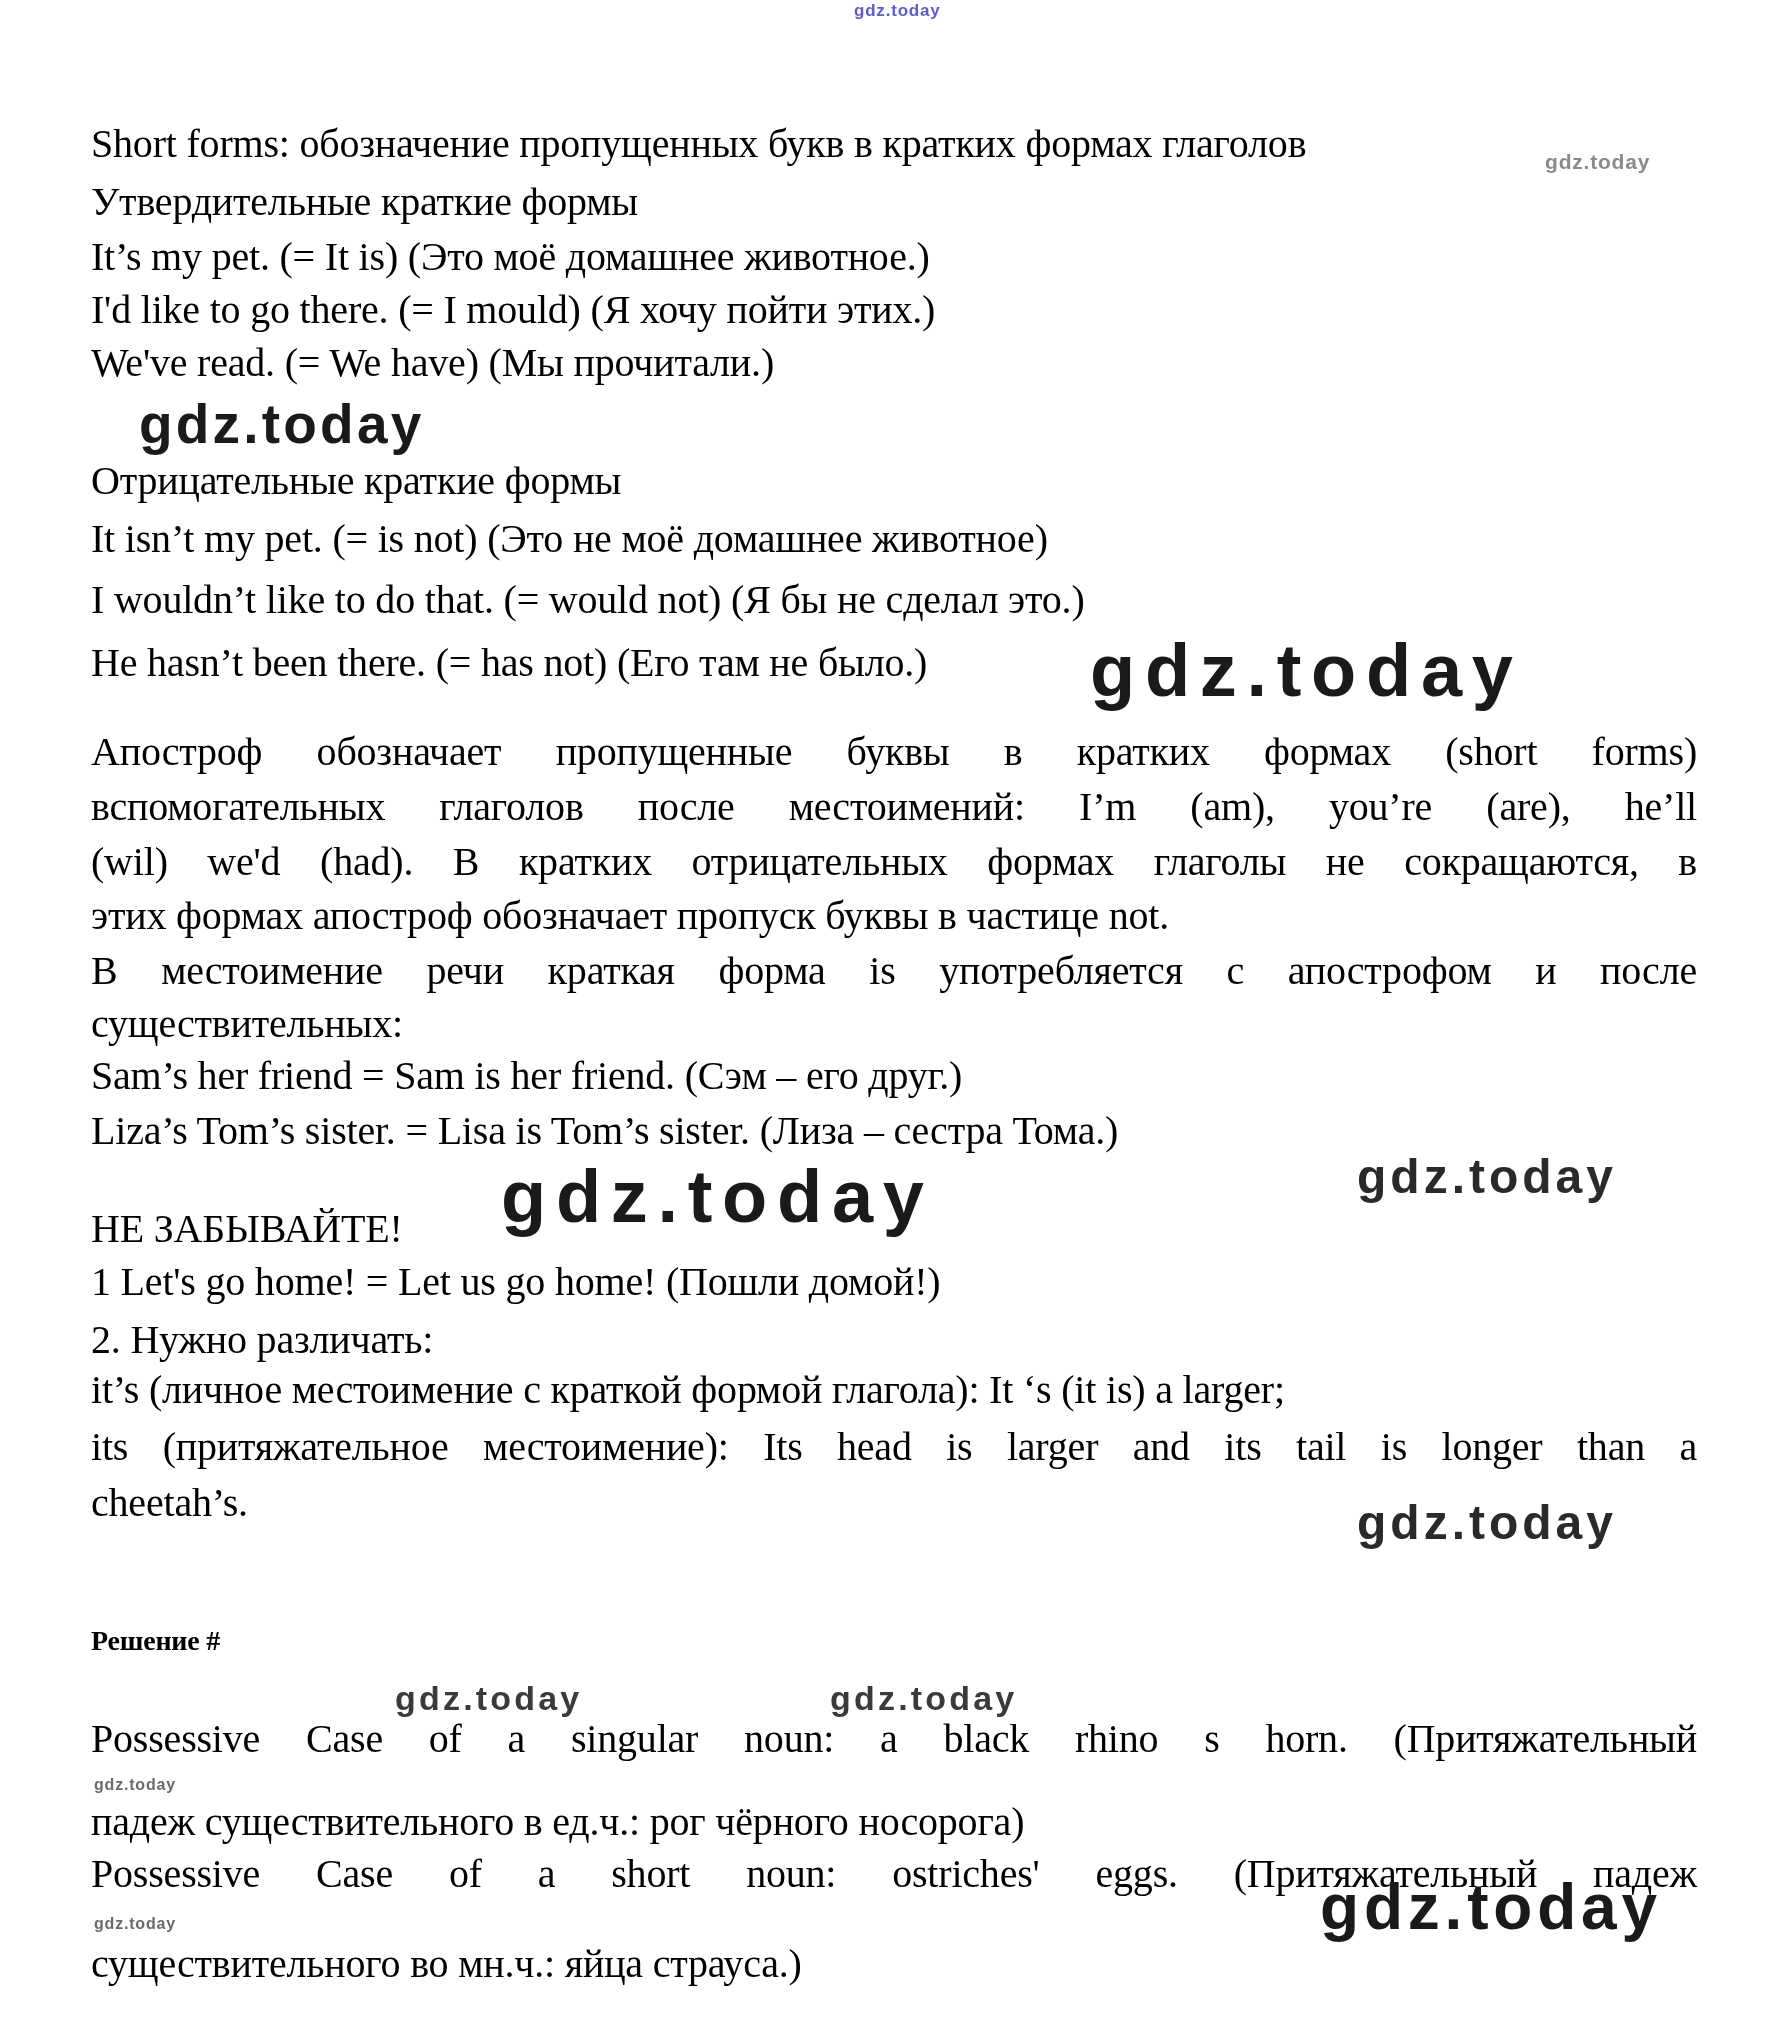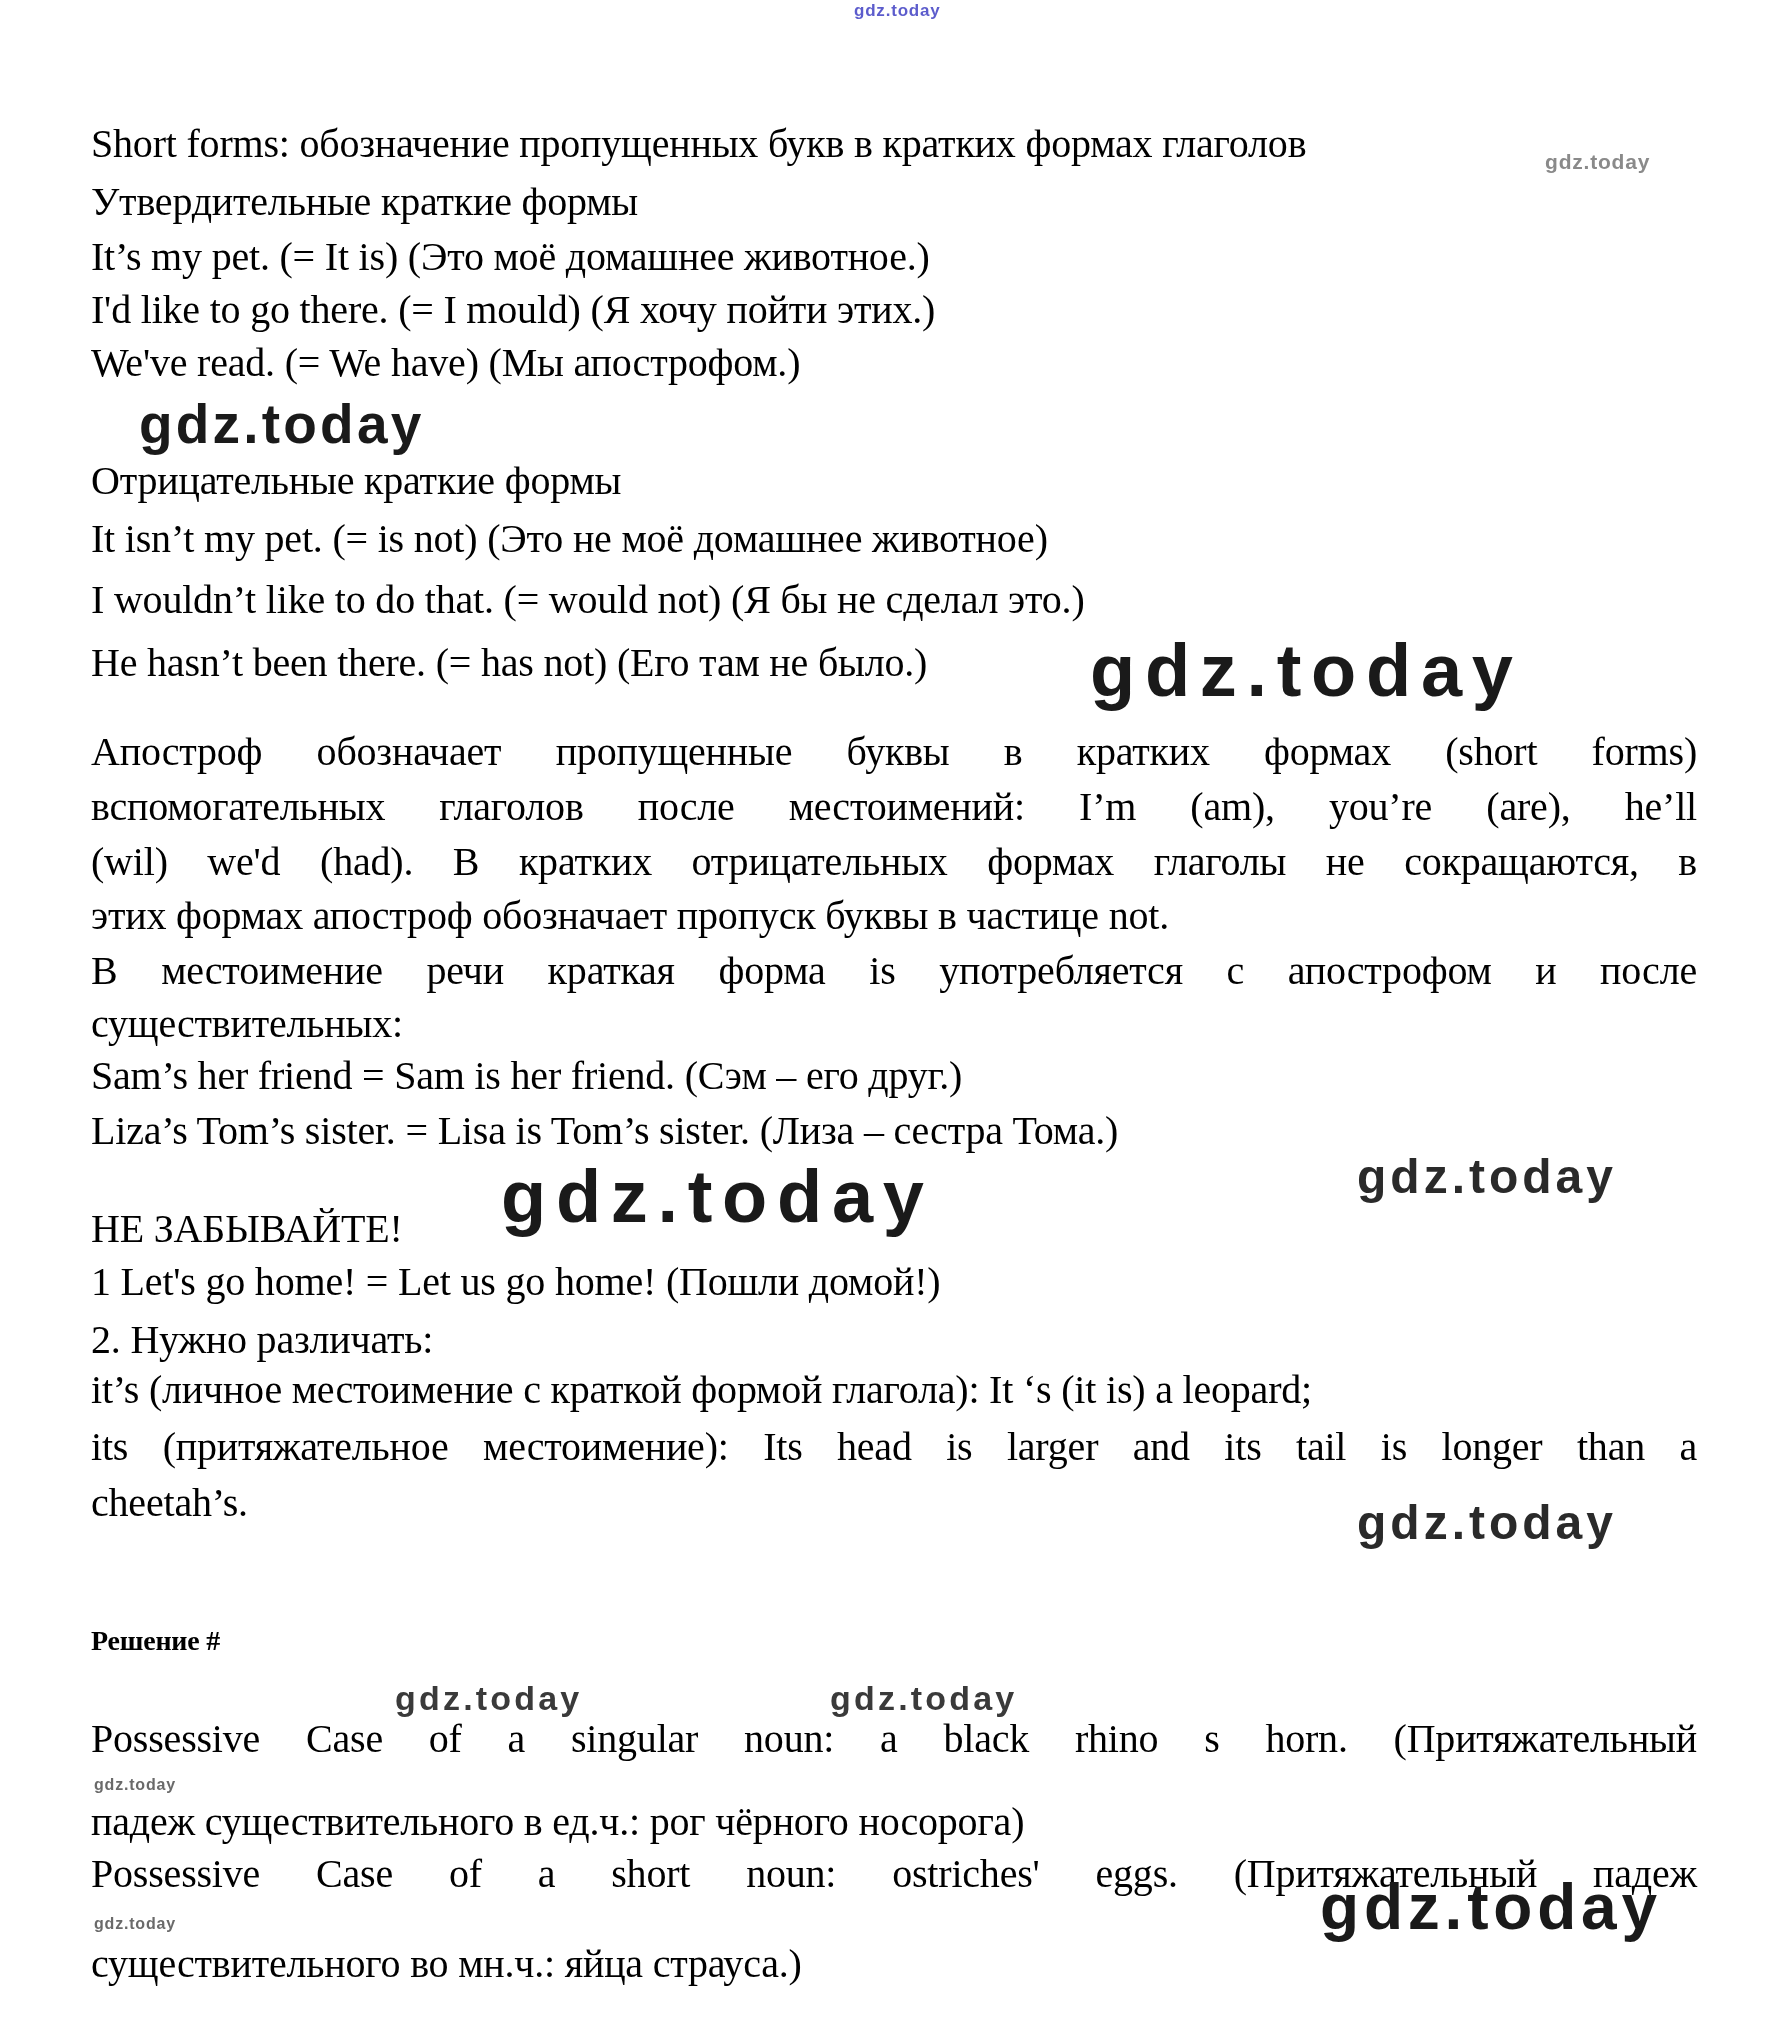--- a/index.html
+++ b/index.html
@@ -53,21 +53,21 @@
 <div>
 
   <span class="wm wm-top">gdz.today</span>
 
   <div class="t" style="top:124px">Short forms: обозначение пропущенных букв в кратких формах глаголов</div>
   <span class="wm wm-inline">gdz.today</span>
 
   <div class="t" style="top:182px">Утвердительные краткие формы</div>
   <div class="t" style="top:237px">It’s my pet. (= It is) (Это моё домашнее животное.)</div>
   <div class="t" style="top:290px">I'd like to go there. (= I mould) (Я хочу пойти этих.)</div>
-  <div class="t" style="top:343px">We've read. (= We have) (Мы апострофом.)</div>
+  <div class="t" style="top:343px">We've read. (= We have) (Мы прочитали.)</div>
 
   <span class="wm wm-mid-left">gdz.today</span>
 
   <div class="t" style="top:461px">Отрицательные краткие формы</div>
   <div class="t" style="top:519px">It isn’t my pet. (= is not) (Это не моё домашнее животное)</div>
   <div class="t" style="top:580px">I wouldn’t like to do that. (= would not) (Я бы не сделал это.)</div>
   <div class="t" style="top:643px">He hasn’t been there. (= has not) (Его там не было.)</div>
 
   <span class="wm wm-big-r1">gdz.today</span>
 
@@ -81,21 +81,21 @@
 
   <div class="t" style="top:1056px">Sam’s her friend = Sam is her friend. (Сэм – его друг.)</div>
   <div class="t" style="top:1111px">Liza’s Tom’s sister. = Lisa is Tom’s sister. (Лиза – сестра Тома.)</div>
 
   <span class="wm wm-big-c">gdz.today</span>
   <span class="wm wm-right-m">gdz.today</span>
 
   <div class="t" style="top:1209px">НЕ ЗАБЫВАЙТЕ!</div>
   <div class="t" style="top:1262px">1 Let's go home! = Let us go home! (Пошли домой!)</div>
   <div class="t" style="top:1320px">2. Нужно различать:</div>
-  <div class="t" style="top:1370px">it’s (личное местоимение с краткой формой глагола): It ‘s (it is) a leopard;</div>
+  <div class="t" style="top:1370px">it’s (личное местоимение с краткой формой глагола): It ‘s (it is) a larger;</div>
 
   <div class="t just" style="top:1427px">its (притяжательное местоимение): Its head is larger and its tail is longer than a</div>
   <div class="t" style="top:1483px">cheetah’s.</div>
 
   <span class="wm wm-right-l">gdz.today</span>
 
   <div class="t bold" style="top:1627px">Решение #</div>
 
   <span class="wm wm-small-a">gdz.today</span>
   <span class="wm wm-small-b">gdz.today</span>

